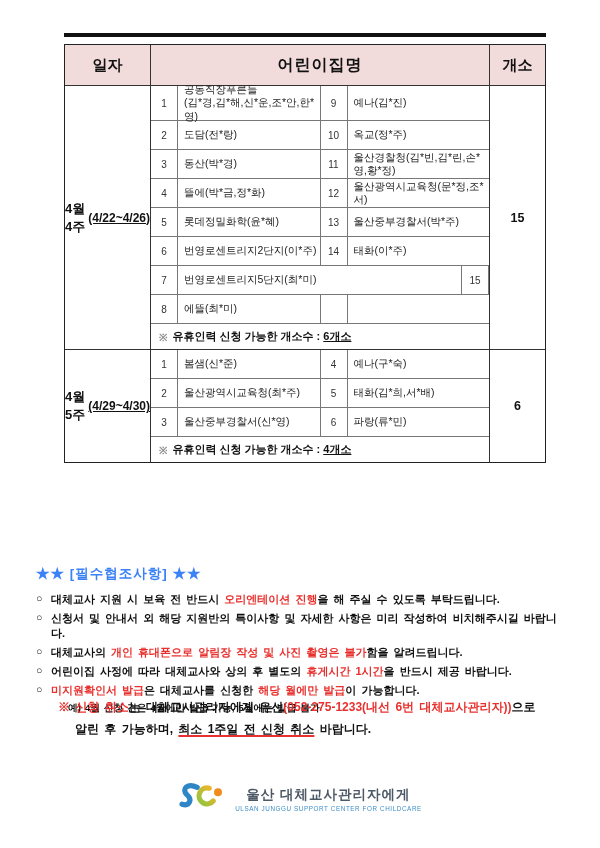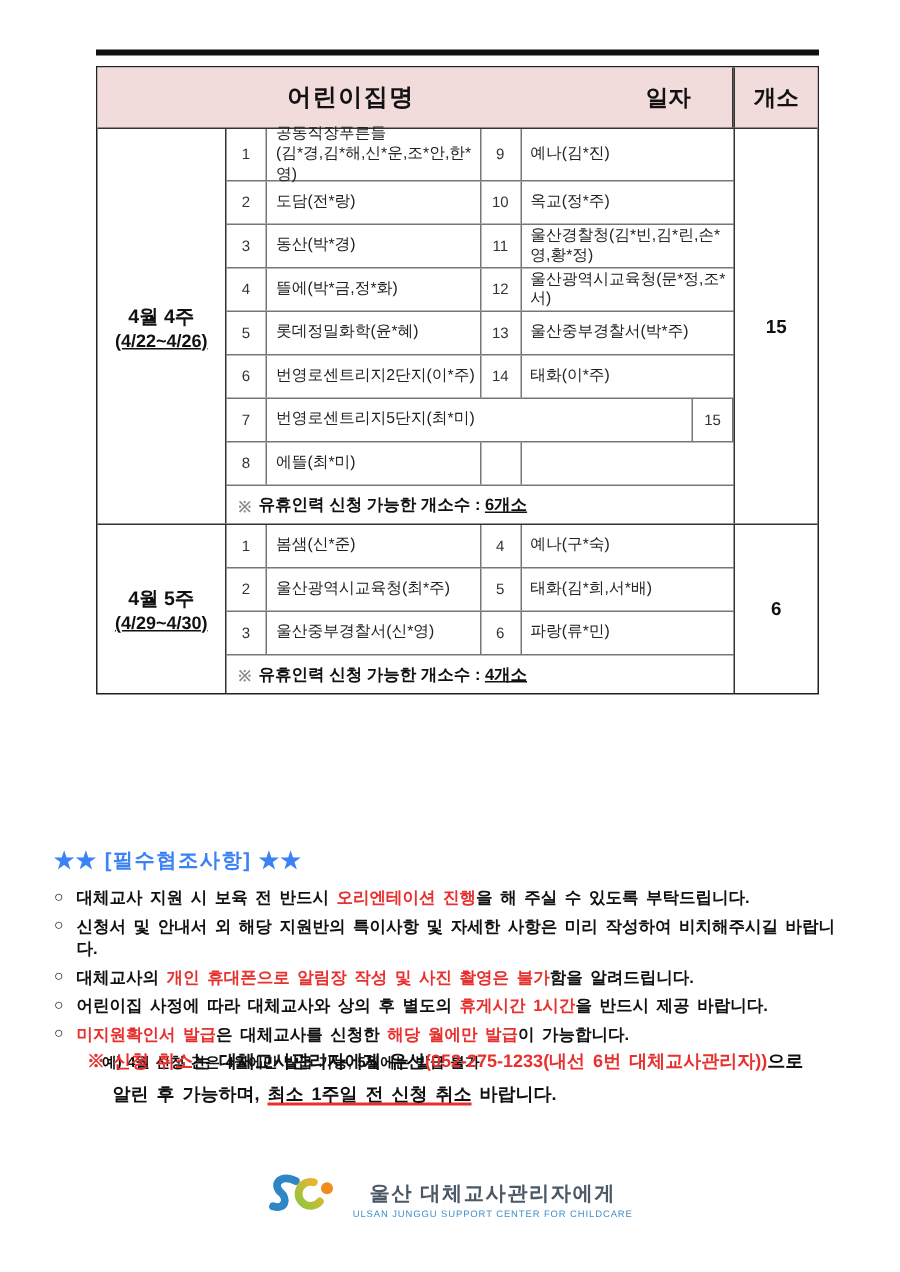--- a/index.html
+++ b/index.html
@@ -16,21 +16,21 @@
   }
   .hdr-row { display:flex; height:40px; background:#f2dcdb; border-bottom:1.2px solid #333; }
   .hdr-cell { display:flex; align-items:center; justify-content:center; font-weight:bold; box-sizing:border-box; }
   .h-date { width:86px; border-right:1.2px solid #333; font-size:15px; }
   .h-name { flex:1; font-size:16px; letter-spacing:1px; }
   .h-cnt  { width:56px; border-left:1.2px solid #333; font-size:15px; }
 
   .band { display:flex; border-bottom:1.2px solid #333; }
   .band:last-child { border-bottom:none; }
   .c-date { width:86px; border-right:1.2px solid #333; box-sizing:border-box;
-            display:flex; flex-direction:column; align-items:center; justify-content:center; }
+            display:flex; align-items:center; justify-content:center; }
   .c-cnt  { width:56px; border-left:1.2px solid #333; box-sizing:border-box;
             display:flex; align-items:center; justify-content:center; font-size:12.5px; font-weight:600; }
   .c-mid  { flex:1; display:flex; flex-direction:column; }
 
   .wk-label { font-weight:bold; font-size:13px; }
   .wk-range { font-weight:bold; font-size:12px; margin-top:0;text-decoration:underline; }
 
   .mrow { display:flex; border-bottom:1px solid #777; }
   .mrow.r { height:28px; }
   .mrow.r-tall { height:34px; }
@@ -68,22 +68,22 @@
 </head>
 <body>
 
 <div class="page">
 
   <div class="top-rule"></div>
 
   <div class="tbl">
 
     <div class="hdr-row">
+      <div class="hdr-cell h-date">일자</div>
       <div class="hdr-cell h-name">어린이집명</div>
-      <div class="hdr-cell h-date">일자</div>
       <div class="hdr-cell h-cnt">개소</div>
     </div>
 
     <div class="band">
       <div class="c-date">
         <div class="wk-label">4월 4주</div>
         <div class="wk-range">(4/22~4/26)</div>
       </div>
       <div class="c-mid">
 

